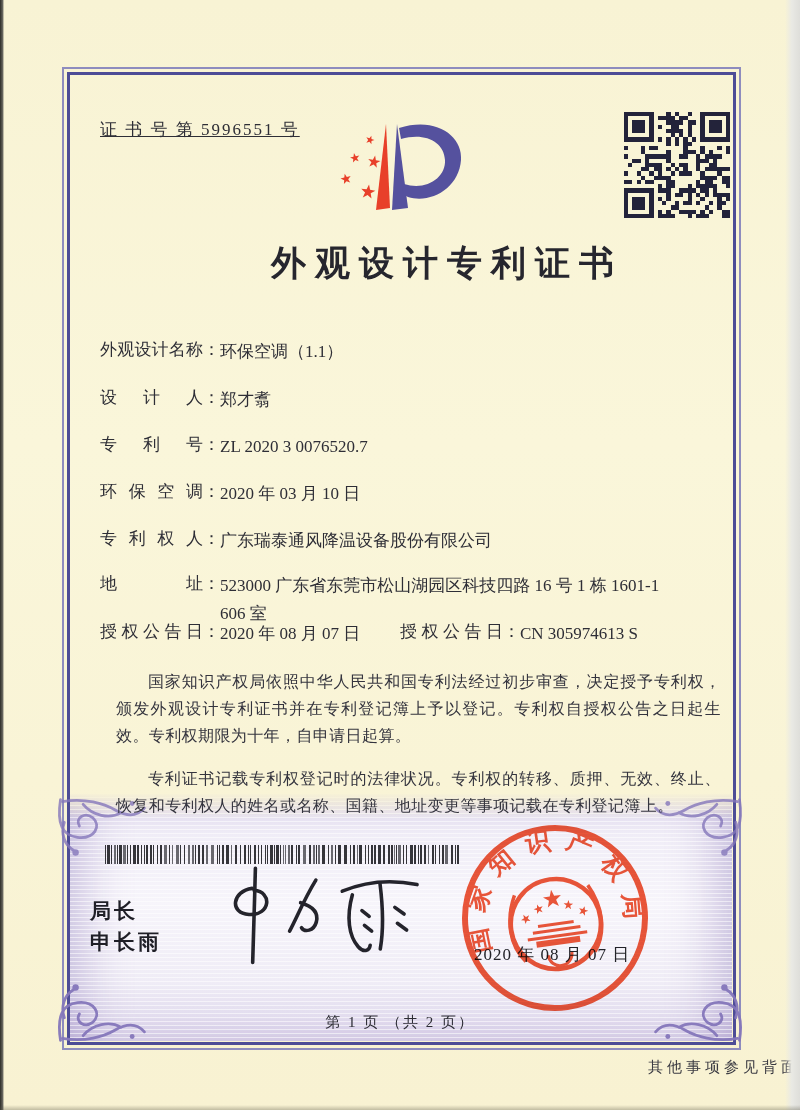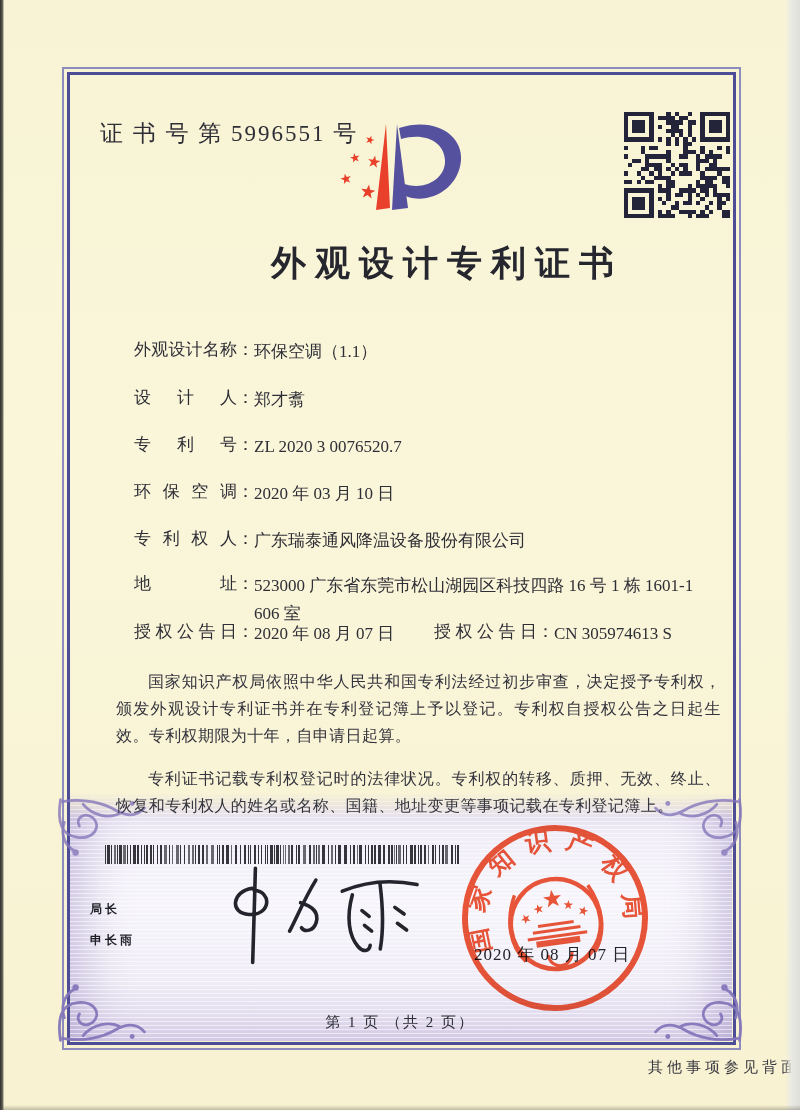--- a/index.html
+++ b/index.html
@@ -26,45 +26,45 @@
   .panel::before{content:"";position:absolute;inset:0;
     background:repeating-linear-gradient(180deg,rgba(255,255,255,.55) 0 1px,rgba(0,0,0,0) 1px 4px);}
   .panel::after{content:"";position:absolute;left:0;top:0;width:100%;height:26px;
     background:linear-gradient(180deg,#f9f4d6,rgba(249,244,214,0));}
   .flourish{position:absolute;width:96px;height:66px;z-index:3;opacity:.95;}
   .fl-bl{left:54px;top:980px;}
   .fl-br{left:650px;top:980px;transform:scaleX(-1);}
   .fl-tl{left:54px;top:794px;transform:scaleY(-1);opacity:.8;}
   .fl-tr{left:650px;top:794px;transform:scale(-1,-1);opacity:.8;}
 
-  .cert-no{position:absolute;left:100px;top:118px;font-size:23px;letter-spacing:2px;z-index:4;}
+  .cert-no{position:absolute;left:100px;top:118px;font-size:17px;letter-spacing:2px;z-index:4;text-decoration:underline;}
   .logo{position:absolute;left:330px;top:110px;width:150px;height:118px;z-index:4;}
   .qr{position:absolute;left:624px;top:112px;width:106px;height:106px;z-index:4;}
 
   .title{position:absolute;left:0;top:240px;width:800px;text-align:center;
     font-size:35px;font-weight:700;letter-spacing:9px;color:#26262e;z-index:4;padding-left:47px;}
 
   .field{position:absolute;left:100px;width:640px;font-size:17px;z-index:4;white-space:nowrap;}
-  .flabel{display:inline-block;width:103px;text-align:justify;text-align-last:justify;vertical-align:top;margin-left:34px;}
+  .flabel{display:inline-block;width:103px;text-align:justify;text-align-last:justify;vertical-align:top;}
   .fcolon{display:inline-block;vertical-align:top;}
   .fvalue{display:inline-block;vertical-align:top;white-space:pre-line;max-width:520px;line-height:28px;}
   .f0{top:338px}.f1{top:386px}.f2{top:433px}.f3{top:480px}.f4{top:527px}.f5{top:572px}
   .grant-left{top:620px;}
   .grant-right{top:620px;left:400px;width:340px;}
 
   .body-text{position:absolute;left:100px;top:652px;width:637px;z-index:4;
     font-size:16px;line-height:27px;text-align:justify;letter-spacing:.4px;color:#34343e;}
   .body-text p{margin:16px;text-indent:2em;}
   .body-text p + p{margin-top:3px;}
 
   .barcode{position:absolute;left:105px;top:845px;width:356px;height:19px;z-index:4;opacity:.88;}
 
   .director{position:absolute;left:90px;top:895px;z-index:5;
-    font-family:Liberation Mono, monospace;font-weight:700;
-    font-size:12px;letter-spacing:3px;color:#1f1f27;line-height:31px;}
+    font-family:Liberation Sans, sans-serif;font-weight:700;
+    font-size:21px;letter-spacing:3px;color:#1f1f27;line-height:31px;}
   .signature{position:absolute;left:205px;top:858px;width:230px;height:110px;z-index:5;transform:rotate(-2deg);}
 
   .seal-date{position:absolute;left:474px;top:943px;font-size:17px;letter-spacing:1px;color:#232329;z-index:5;}
   .seal{position:absolute;left:455px;top:818px;width:200px;height:200px;z-index:6;
     mix-blend-mode:multiply;opacity:.93;transform:rotate(-8deg);}
 
   .page-indicator{position:absolute;left:0;top:1013px;width:800px;text-align:center;
     font-size:15px;letter-spacing:2px;color:#2c2c34;z-index:5;}
   .back-note{position:absolute;left:0;top:1058px;width:800px;text-align:right;
     font-size:15px;letter-spacing:4px;color:#3a3a42;z-index:4;}

